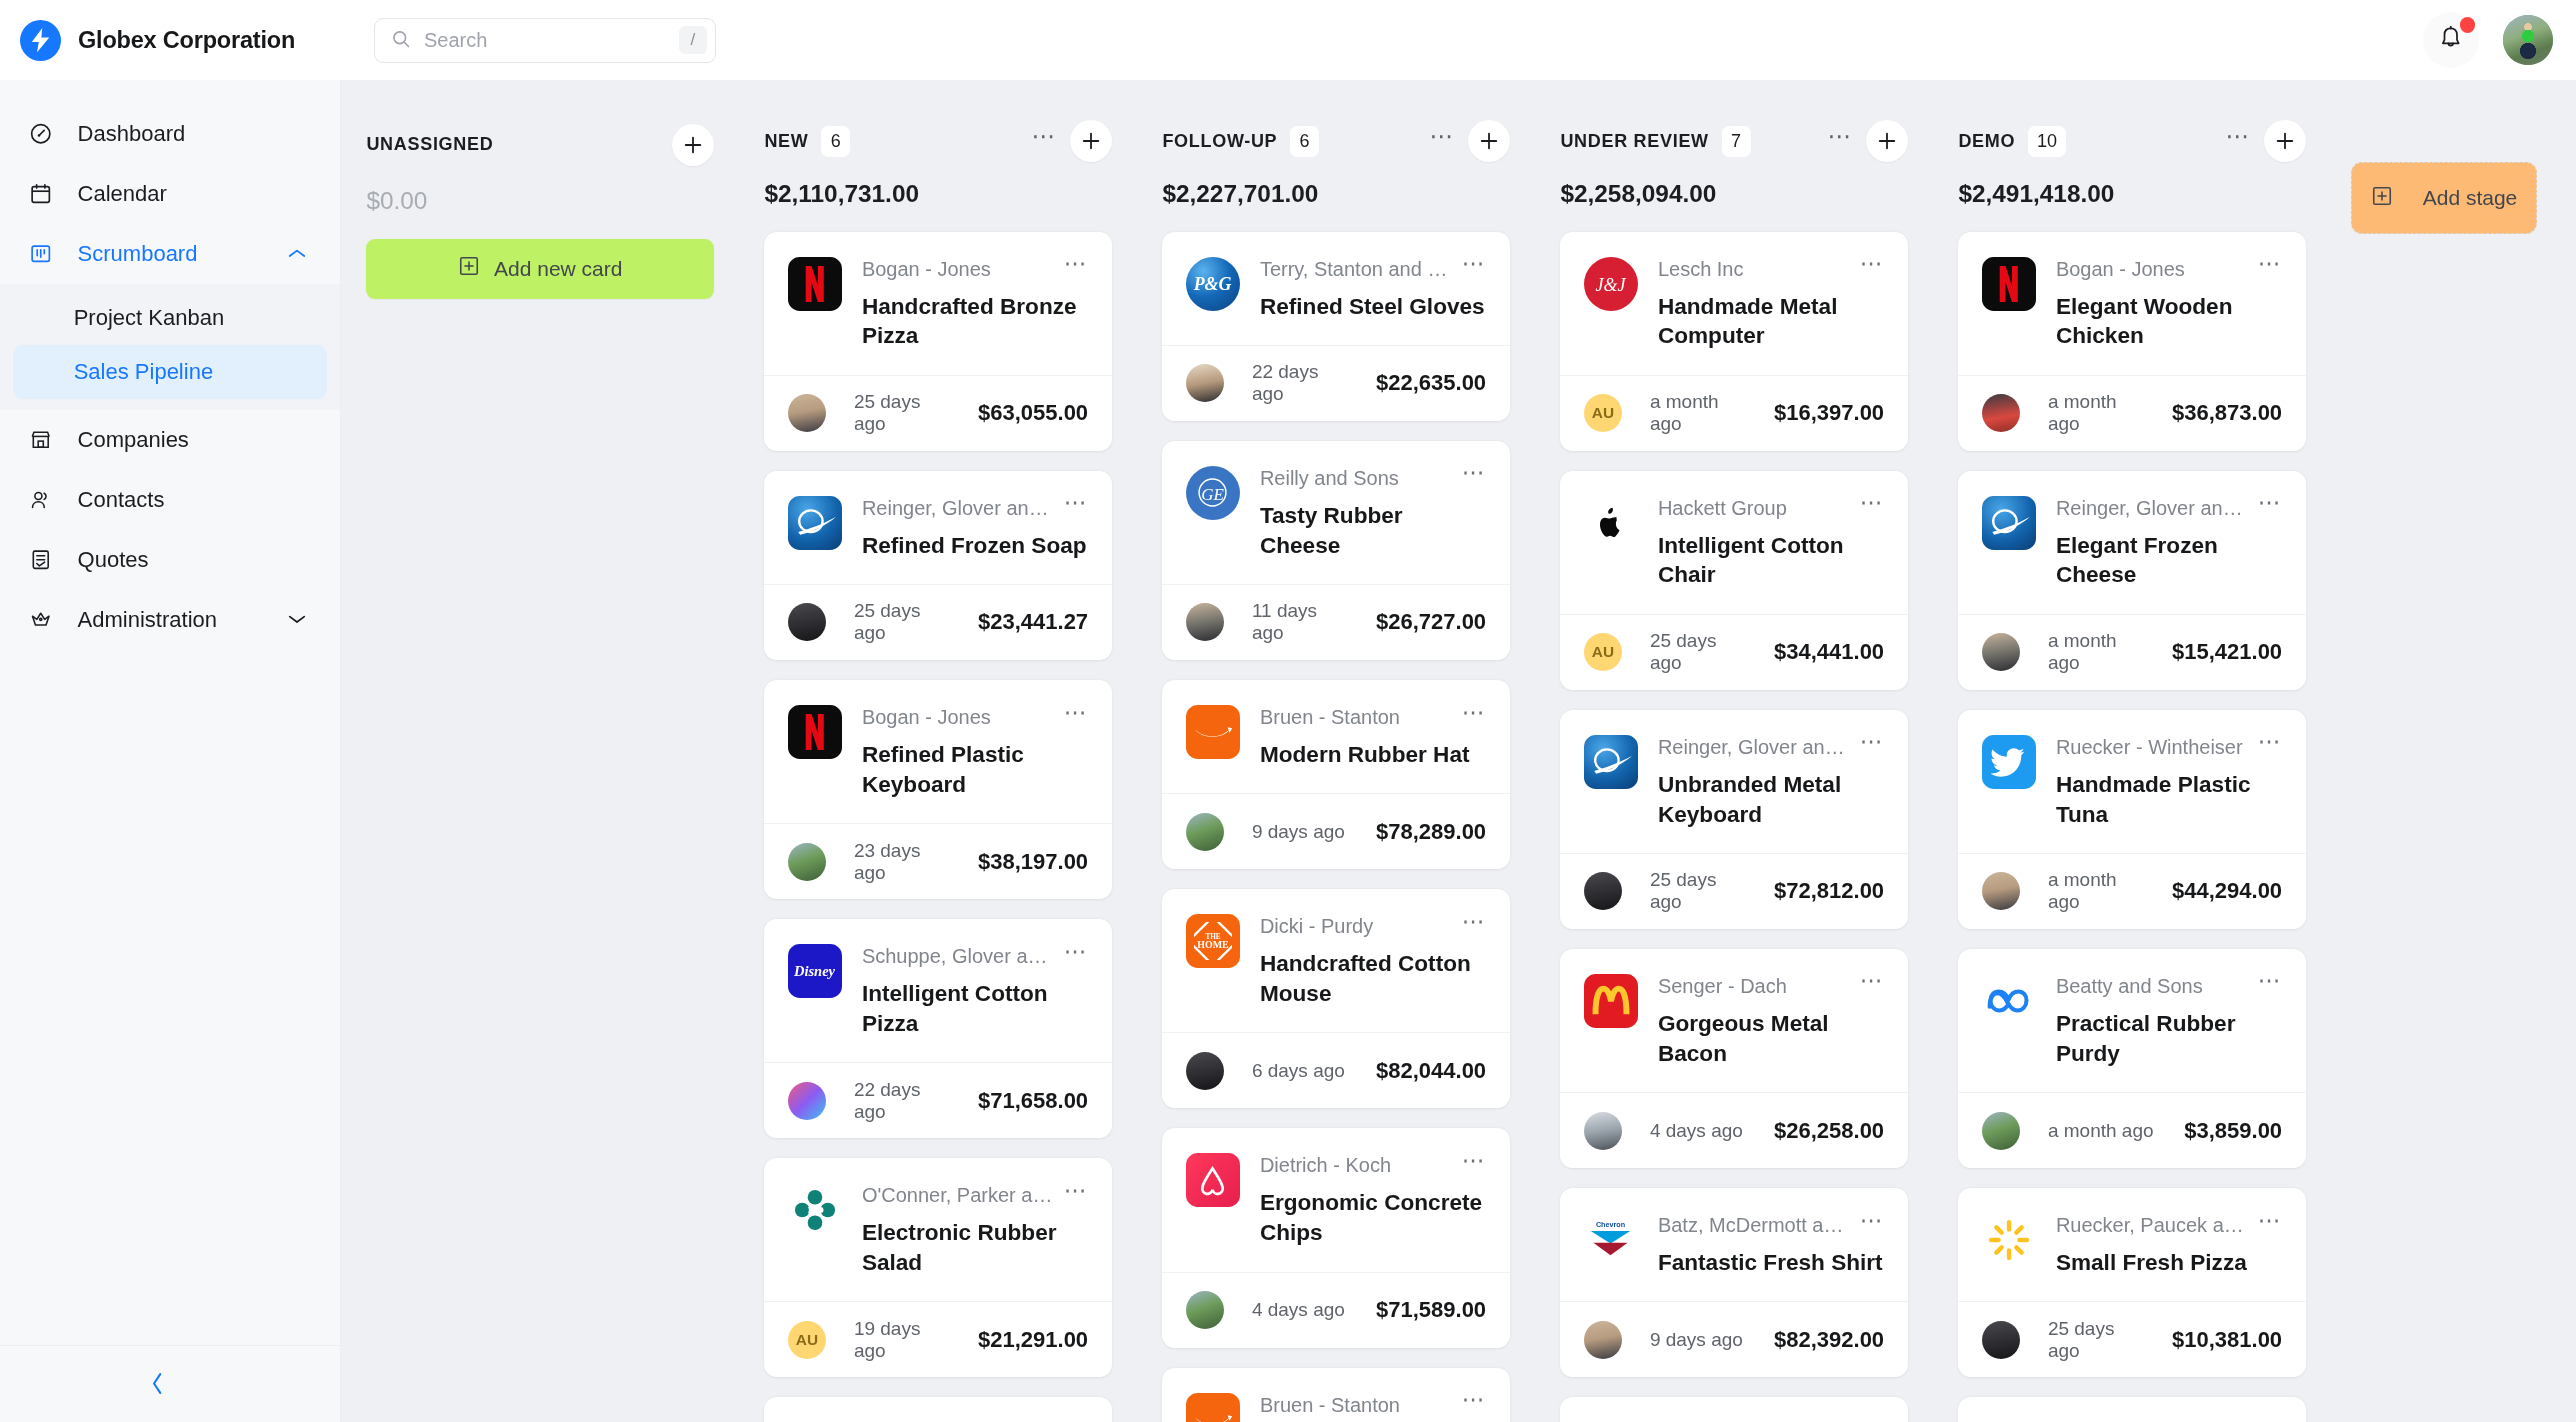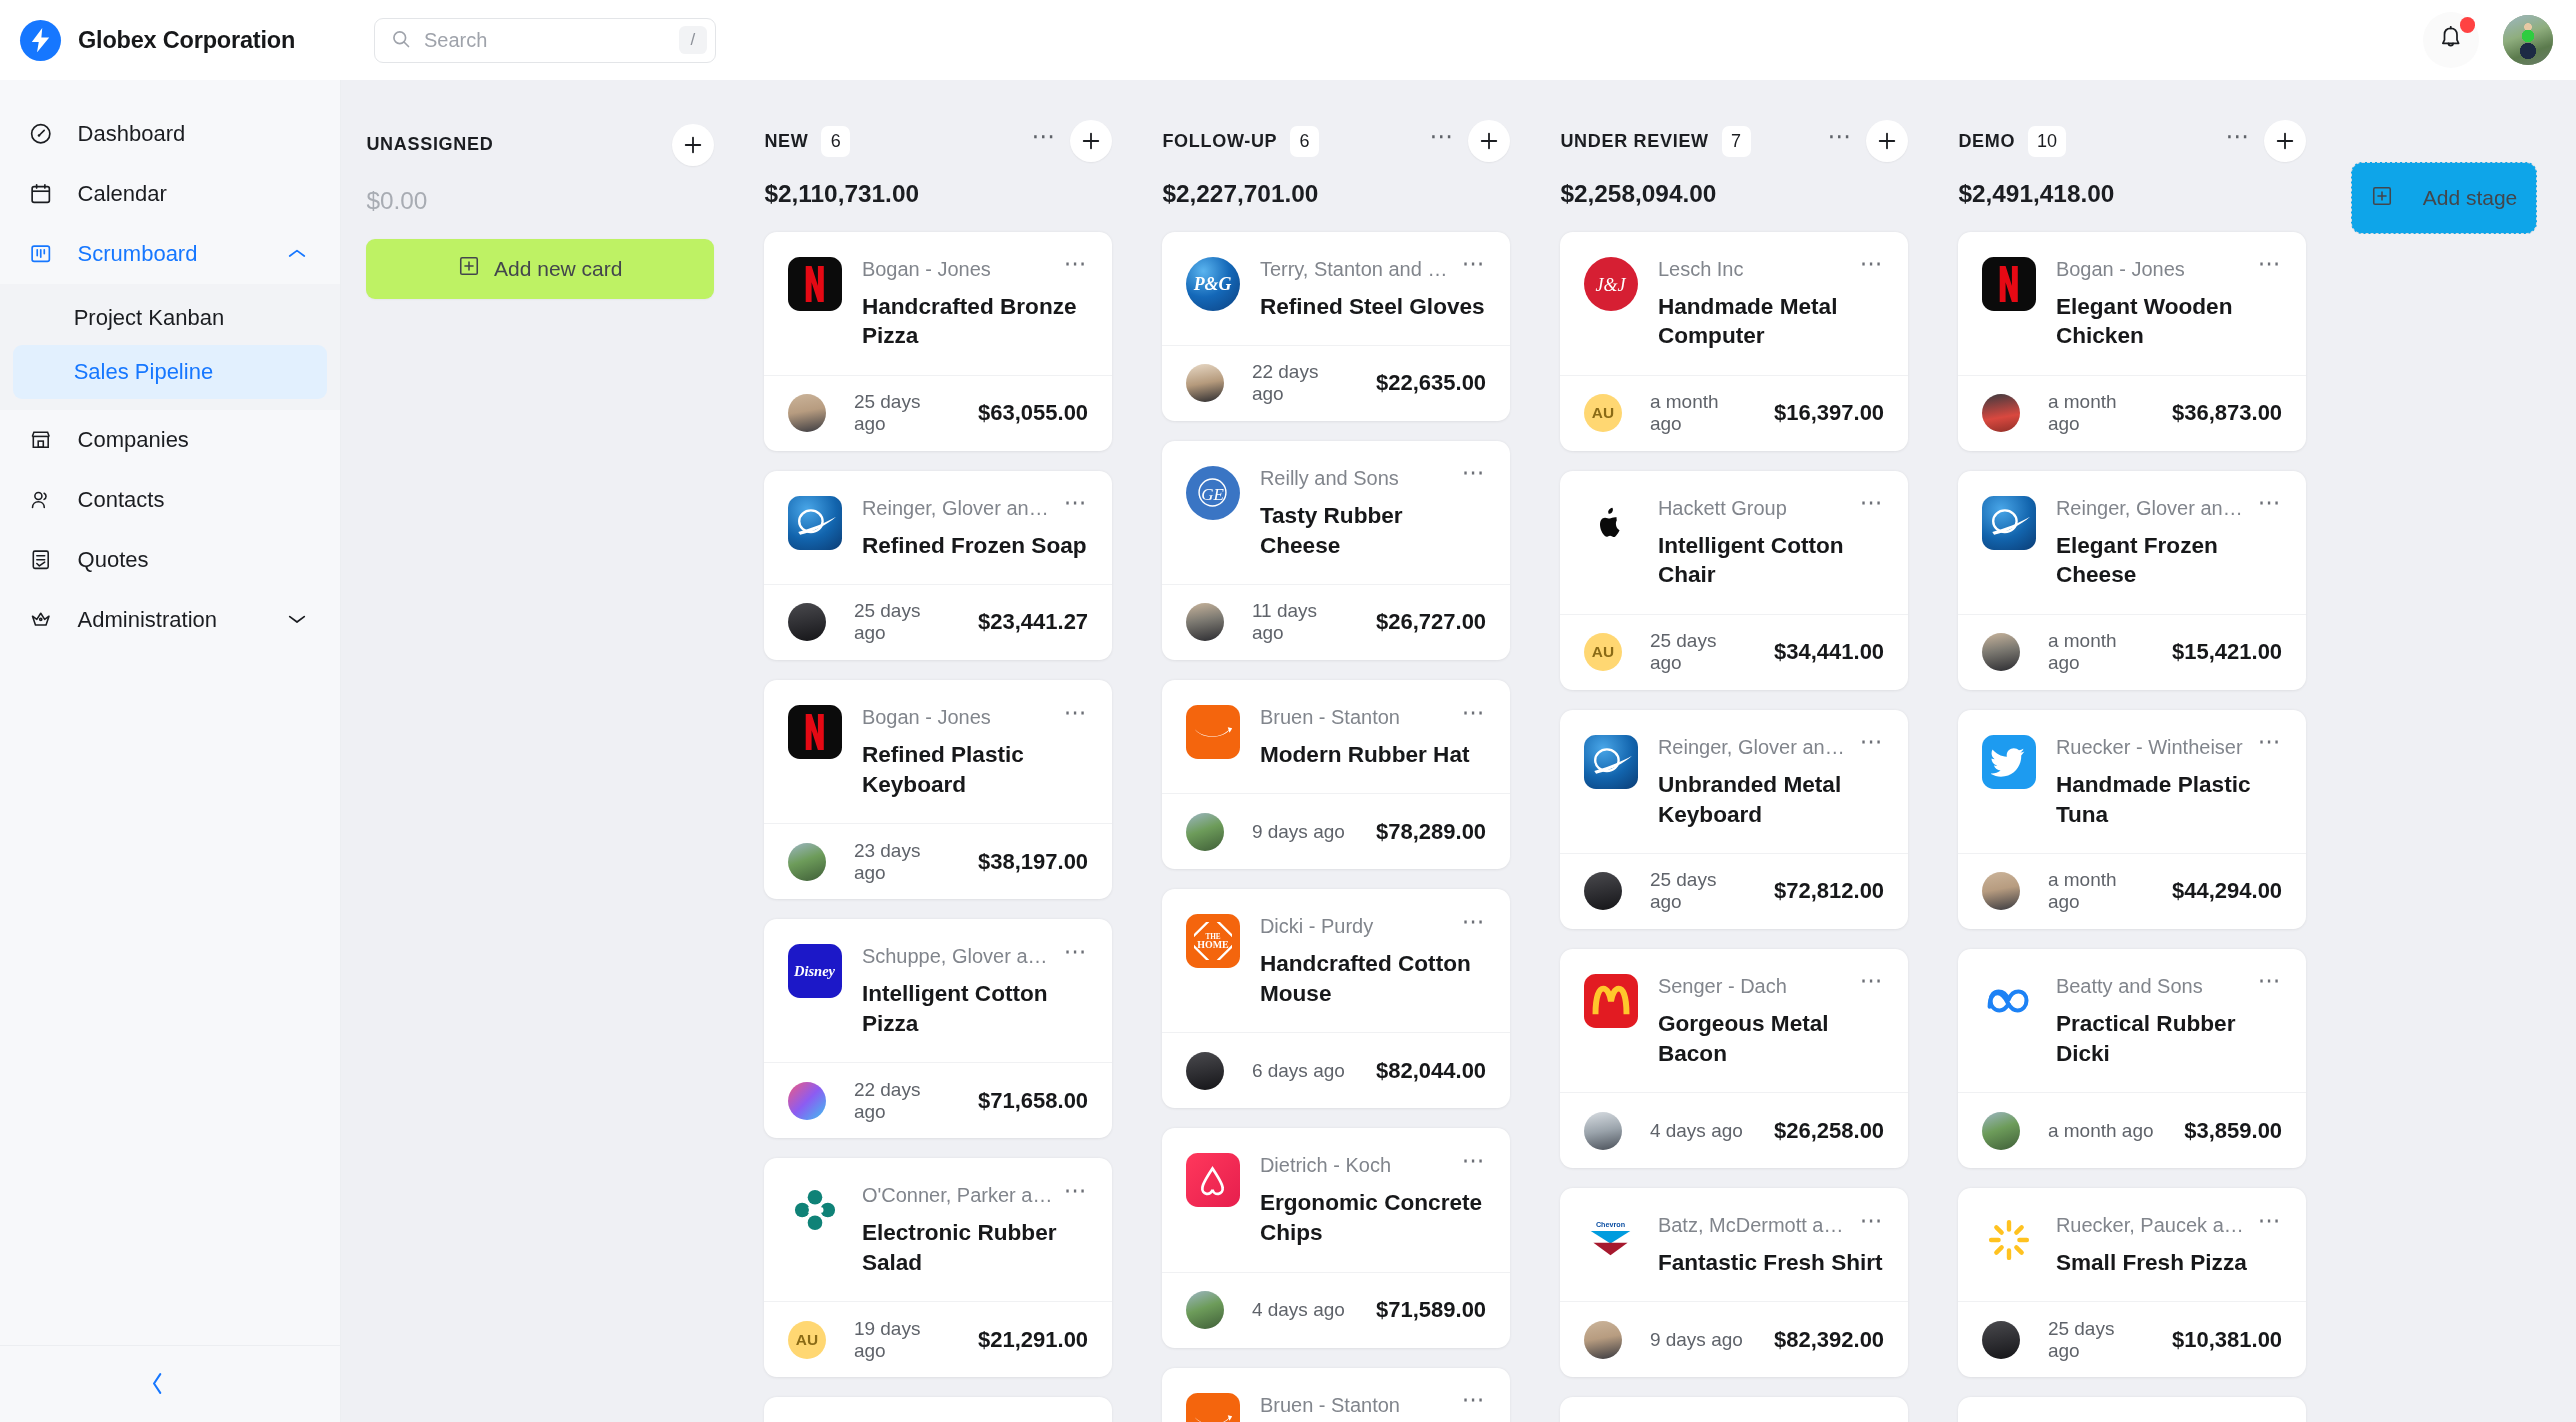--- a/index.html
+++ b/index.html
@@ -148,21 +148,21 @@
   .card-avatar {
     width: 38px; height: 38px; border-radius: 50%; flex-shrink: 0; overflow: hidden;
     display: flex; align-items: center; justify-content: center;
     font-size: 15.4px; font-weight: bold; color: #ffffff; position: relative;
   }
   .card-date { font-size: 19px; color: #5f636a; }
   .card-amount { margin-left: auto; font-size: 22px; font-weight: bold; color: #17181a; }
 
   .add-stage {
     width: 186px; height: 72px; border: 1.8px dashed #d9dce1; border-radius: 11px;
-    background: #0ea5e9; display: flex; align-items: center; justify-content: center; gap: 30px;
+    background: #fdba74; display: flex; align-items: center; justify-content: center; gap: 30px;
     font-size: 21px; color: #43464c; margin-top: 42px; margin-left: 20px; flex-shrink: 0;
   }
 
   
   .ph { position: absolute; inset: 0; }
 </style>
 </head>
 <body>
 
 <div class="topbar">
@@ -889,21 +889,21 @@
               <svg width="47" height="27" viewBox="0 0 52 30" style="position:relative">
                 <path d="M5 22 C5 12 9 7 14 7 C20 7 23 14 26 19 C29 24 32 26 36 26 C42 26 46 21 46 15 C46 9 42 5 37 5 C32 5 28 9 26 14" fill="none" stroke="#1d82f5" stroke-width="4.5" stroke-linecap="round"></path>
                 <path d="M26 14 C24 9 20 5 15 5 C10 5 6 9 6 15 C6 21 10 26 16 26 C20 26 23 24 26 19" fill="none" stroke="#1d82f5" stroke-width="4.5" stroke-linecap="round"></path>
               </svg>
             </div>
             <div class="card-body">
               <div class="card-company-row">
                 <span class="card-company">Beatty and Sons</span>
                 <span class="card-dots">⋯</span>
               </div>
-              <div class="card-title">Practical Rubber Dicki</div>
+              <div class="card-title">Practical Rubber Purdy</div>
             </div>
           </div>
           <div class="card-foot">
             <div class="card-avatar">
               <span class="ph" style="background:linear-gradient(160deg,#9db6c4 0%,#6d9c5a 45%,#3f5e38 100%)"></span>
             </div>
             <span class="card-date">a month ago</span>
             <span class="card-amount">$3,859.00</span>
           </div>
         </div>

